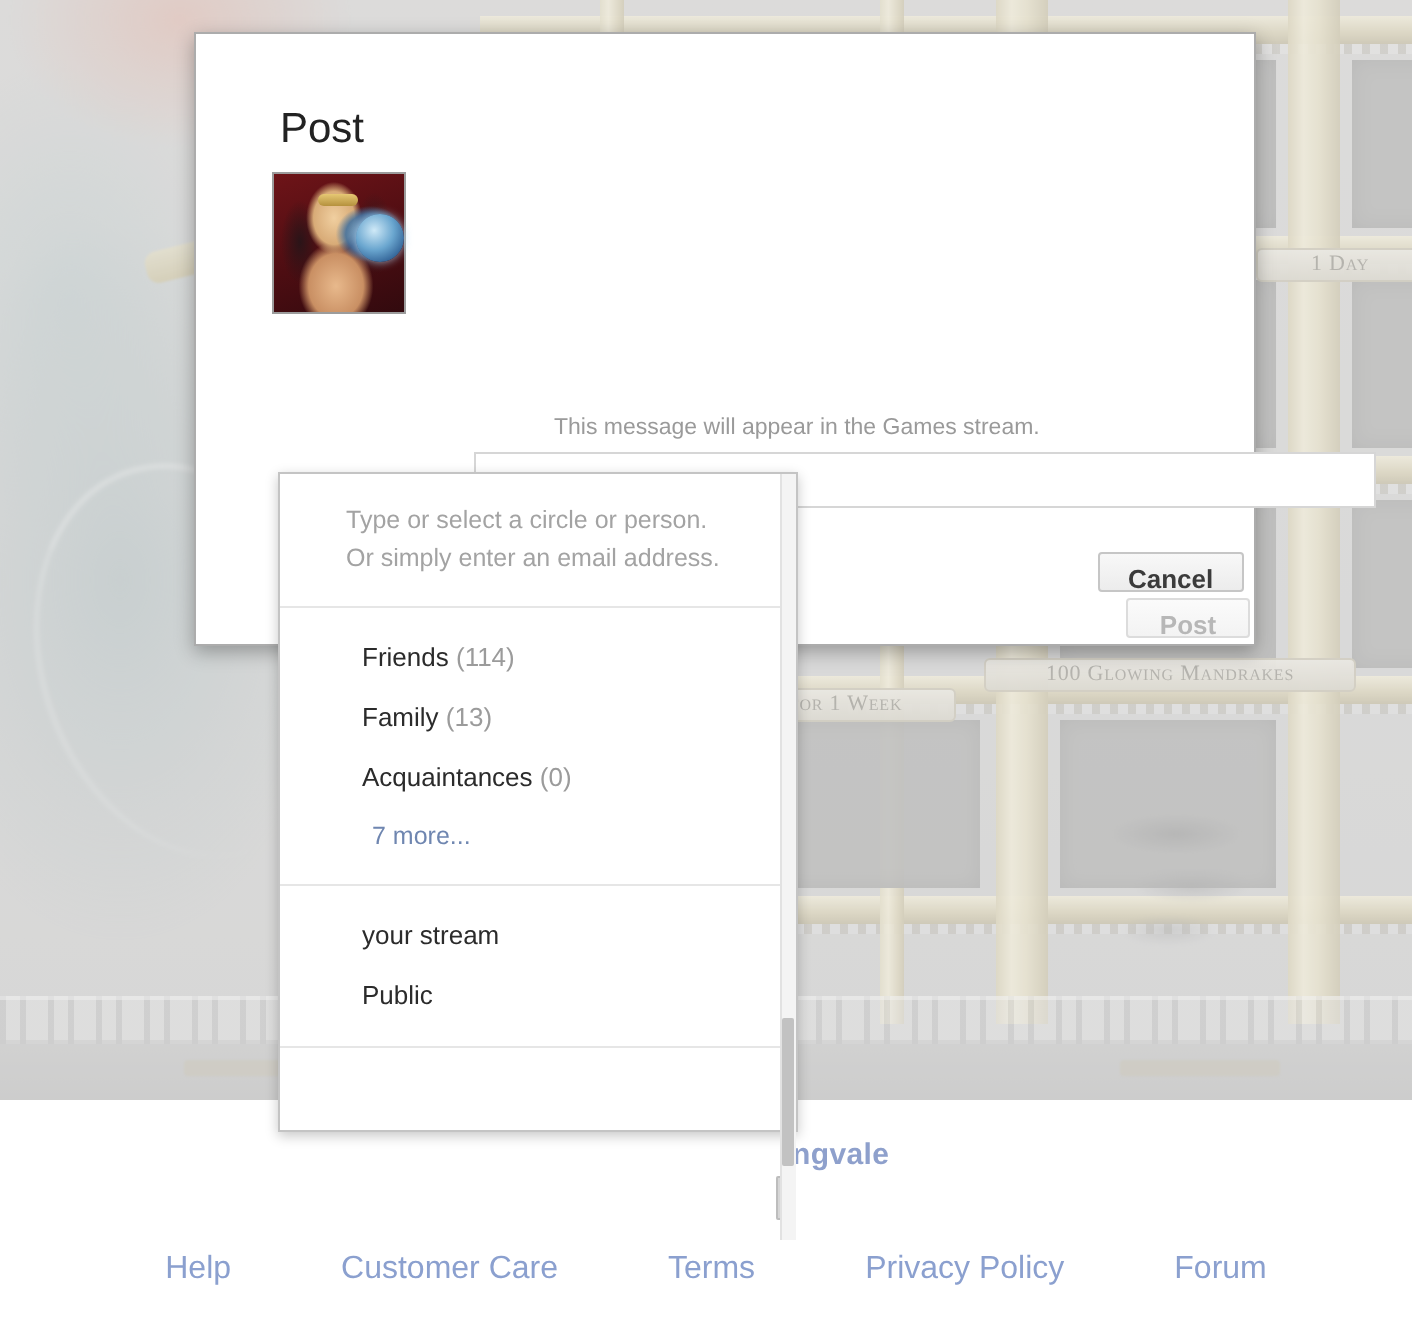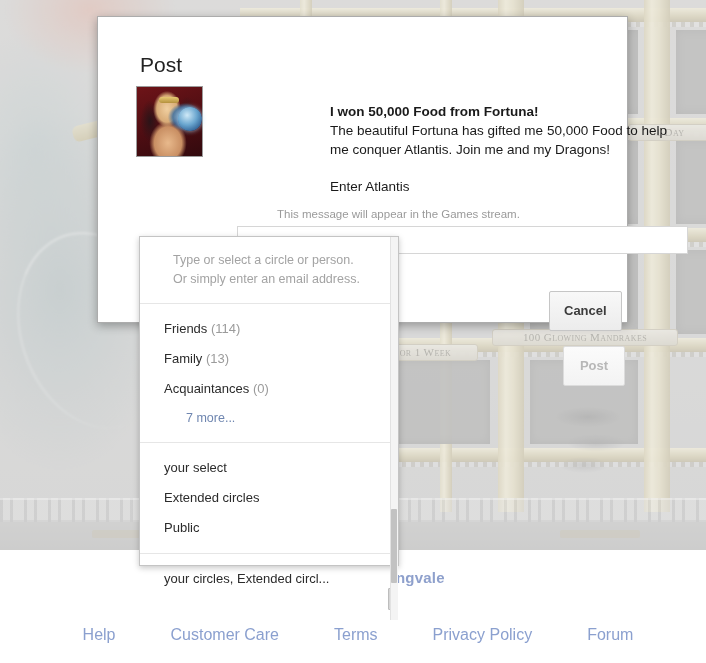--- a/index.html
+++ b/index.html
@@ -196,46 +196,46 @@
     font-size: 11.5px; color: #9a9a9a; margin-left: 40px;
   }
   .recipient-input {
     position: absolute; left: 139px; top: 209px; width: 451px; height: 28px;
     border: 1px solid #d6d6d6; background: #ffffff;
     font-family: "Liberation Sans", sans-serif; font-size: 13px; color: #222;
     padding: 0 7px; outline: none;
   }
   .btn-row { position: absolute; left: 451px; top: 259px; }
   .btn {
-    display: inline-block; height: 40px; min-width: 62px;
+    display: inline-block; height: 20px; min-width: 62px;
     border: 1px solid #c6c6c6; border-radius: 2px;
     background: linear-gradient(180deg,#f8f8f8,#ececec);
     font-family: "Liberation Sans", sans-serif;
     font-size: 13px; font-weight: bold; color: #3b3b3b;
-    padding: 0 14px; cursor: pointer; line-height: 26px; margin-top: 15px;
+    padding: 0 14px; cursor: pointer; line-height: 26px;
   }
   .btn + .btn { margin-left: 14px; }
   .btn-disabled { color: #b7b7b7; background: linear-gradient(180deg,#fbfbfb,#f3f3f3); border-color: #dcdcdc; cursor: default; }
 
   
   .acbox {
     position: absolute; left: 139px; top: 236px; width: 260px; height: 330px;
     background: #ffffff;
     border: 1px solid #c4c4c4;
     box-shadow: 0 2px 6px rgba(0,0,0,.22);
   }
   .ac-hint {
     padding: 14px 0 14px 33px;
     font-size: 12.5px; color: #a3a3a3; line-height: 19px;
     border-bottom: 1px solid #e6e6e6;
   }
   .ac-section { padding: 10px 0 10px 0; border-bottom: 1px solid #e6e6e6; }
   .ac-section.last { border-bottom: none; }
   .ac-item {
-    height: 30px; line-height: 30px; padding-left: 24px;
+    height: 30px; line-height: 30px; padding-left: 41px;
     font-size: 13px; color: #2b2b2b; white-space: nowrap; cursor: pointer;
   }
   .ac-count { color: #9b9b9b; }
   .ac-more {
     height: 28px; line-height: 28px; padding-left: 46px;
     font-size: 12.5px; color: #6f86b0; cursor: pointer;
   }
   .ac-scrollbar {
     position: absolute; right: 0; top: 0; width: 8px; height: 383px;
     background: #f4f4f4; border-left: 1px solid #e2e2e2;
@@ -309,25 +309,20 @@
   </div>
 
   <div class="modal">
     <div class="modal-title">Post</div>
 
     <div class="post-avatar">
       <div class="avatar-crown"></div>
       <div class="avatar-orb-glow"></div>
     </div>
 
-    <div class="post-body">
-      <p class="post-head">I won 50,000 Food from Fortuna!</p>
-      <p class="post-text">The beautiful Fortuna has gifted me 50,000 Food to help me conquer Atlantis. Join me and my Dragons!</p>
-      <a class="post-link" href="#">Enter Atlantis</a>
-    </div>
 
     <div class="share-note">This message will appear in the Games stream.</div>
 
     <input class="recipient-input" type="text" placeholder="" value="" style="">
 
     <div class="btn-row">
       <button class="btn">Cancel</button>
       <button class="btn btn-disabled">Post</button>
     </div>
   </div>
@@ -348,27 +343,25 @@
         <span class="ac-count">(13)</span>
       </div>
       <div class="ac-item">
         <span>Acquaintances</span>
         <span class="ac-count">(0)</span>
       </div>
       <div class="ac-more">7 more...</div>
     </div>
 
     <div class="ac-section">
-      <div class="ac-item">your select</div>
-      <div class="ac-item">Extended circles</div>
+      <div class="ac-item">your stream</div>
       <div class="ac-item">Public</div>
     </div>
 
     <div class="ac-section last">
-      <div class="ac-item">your circles, Extended circl...</div>
     </div>
 
     <div class="ac-scrollbar">
       <div class="ac-thumb"></div>
     </div>
   </div>
 
 </div>
 
 </body></html>

